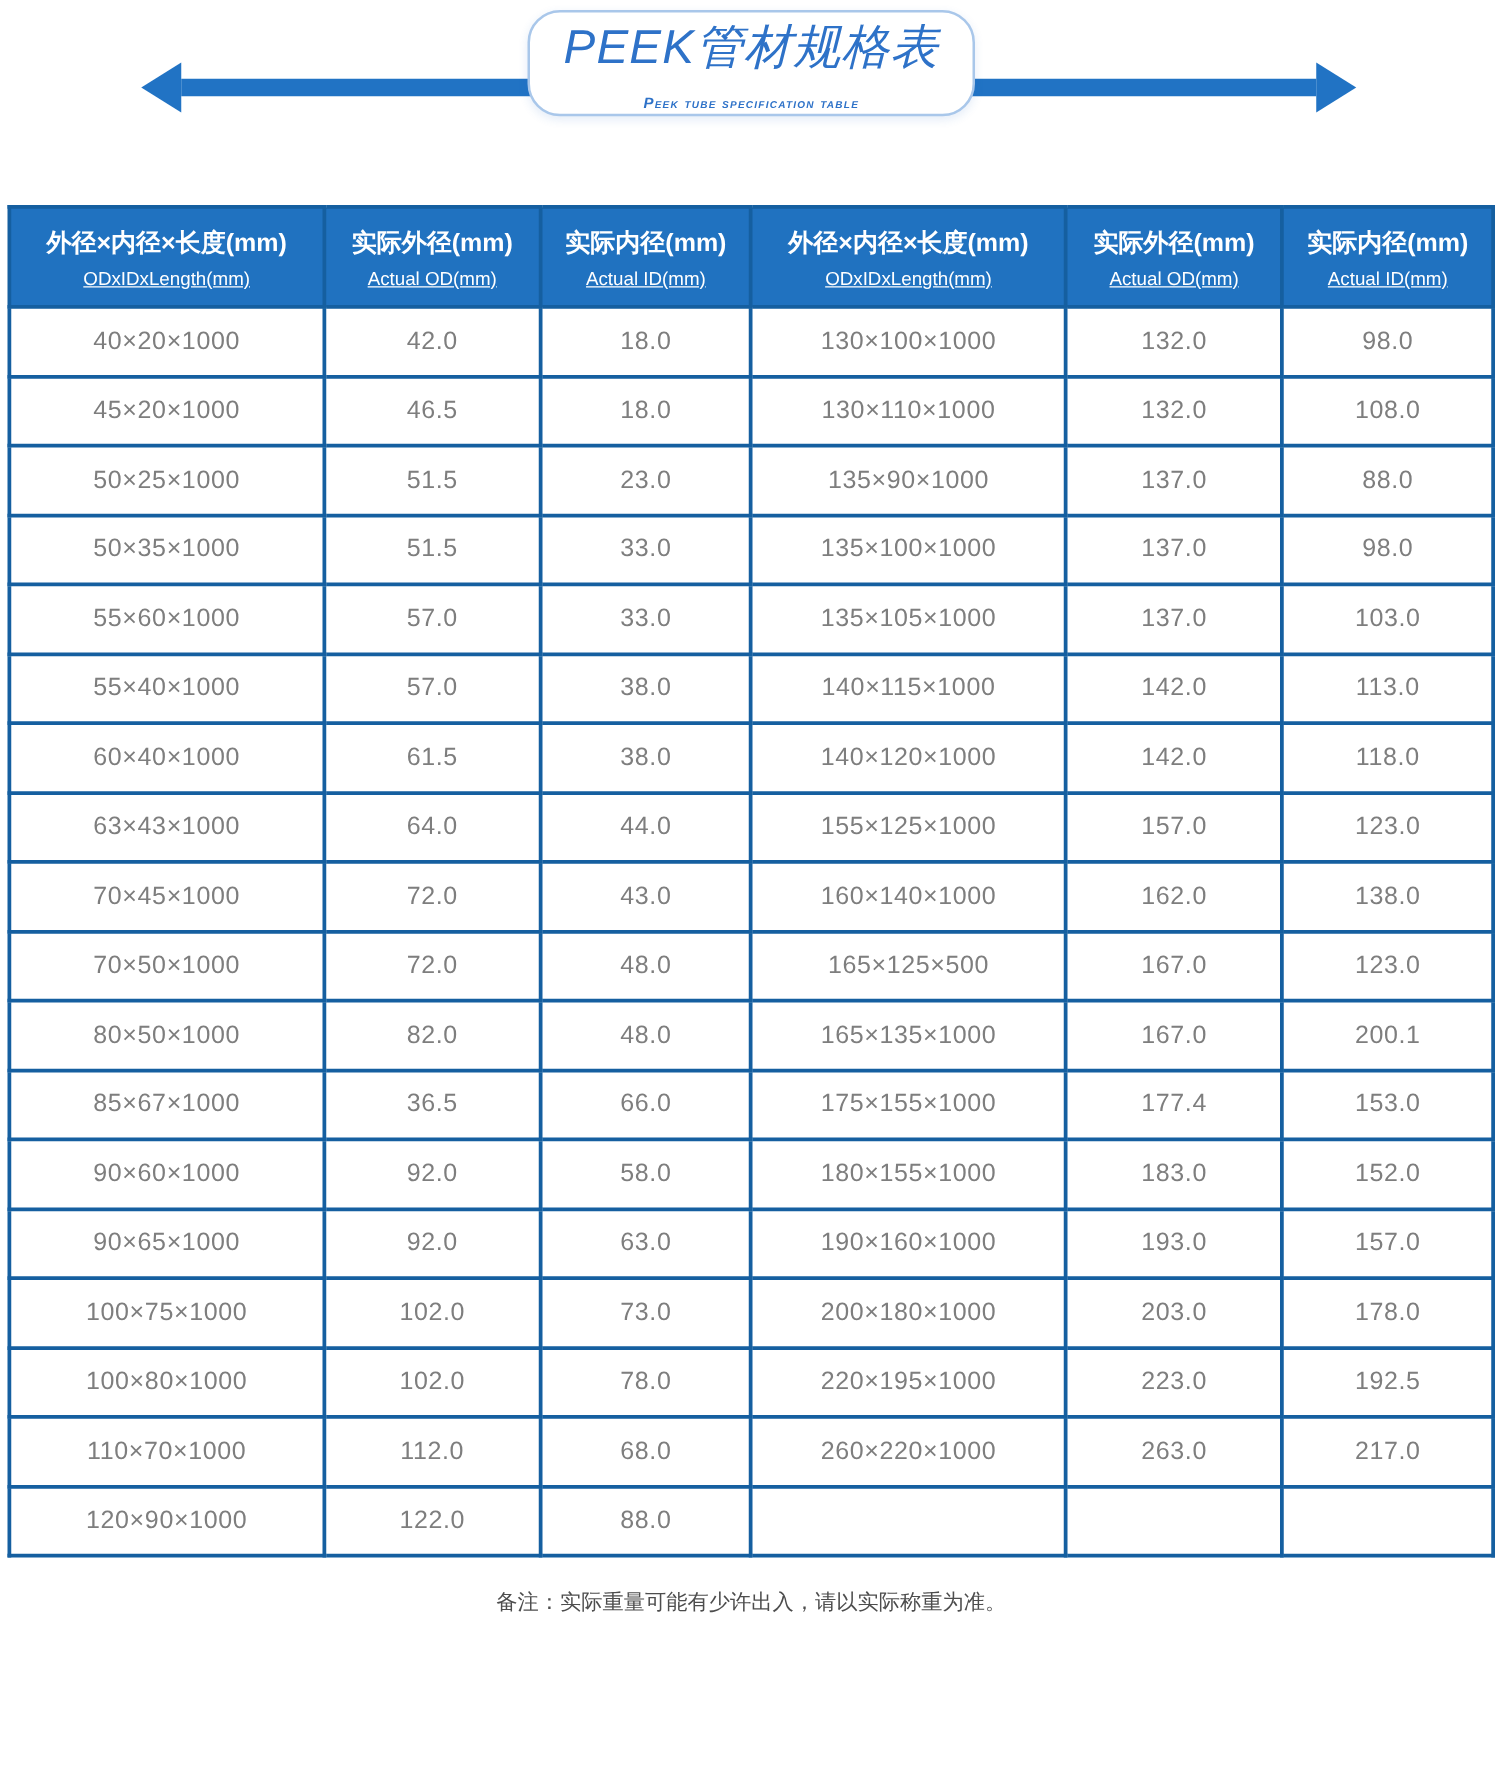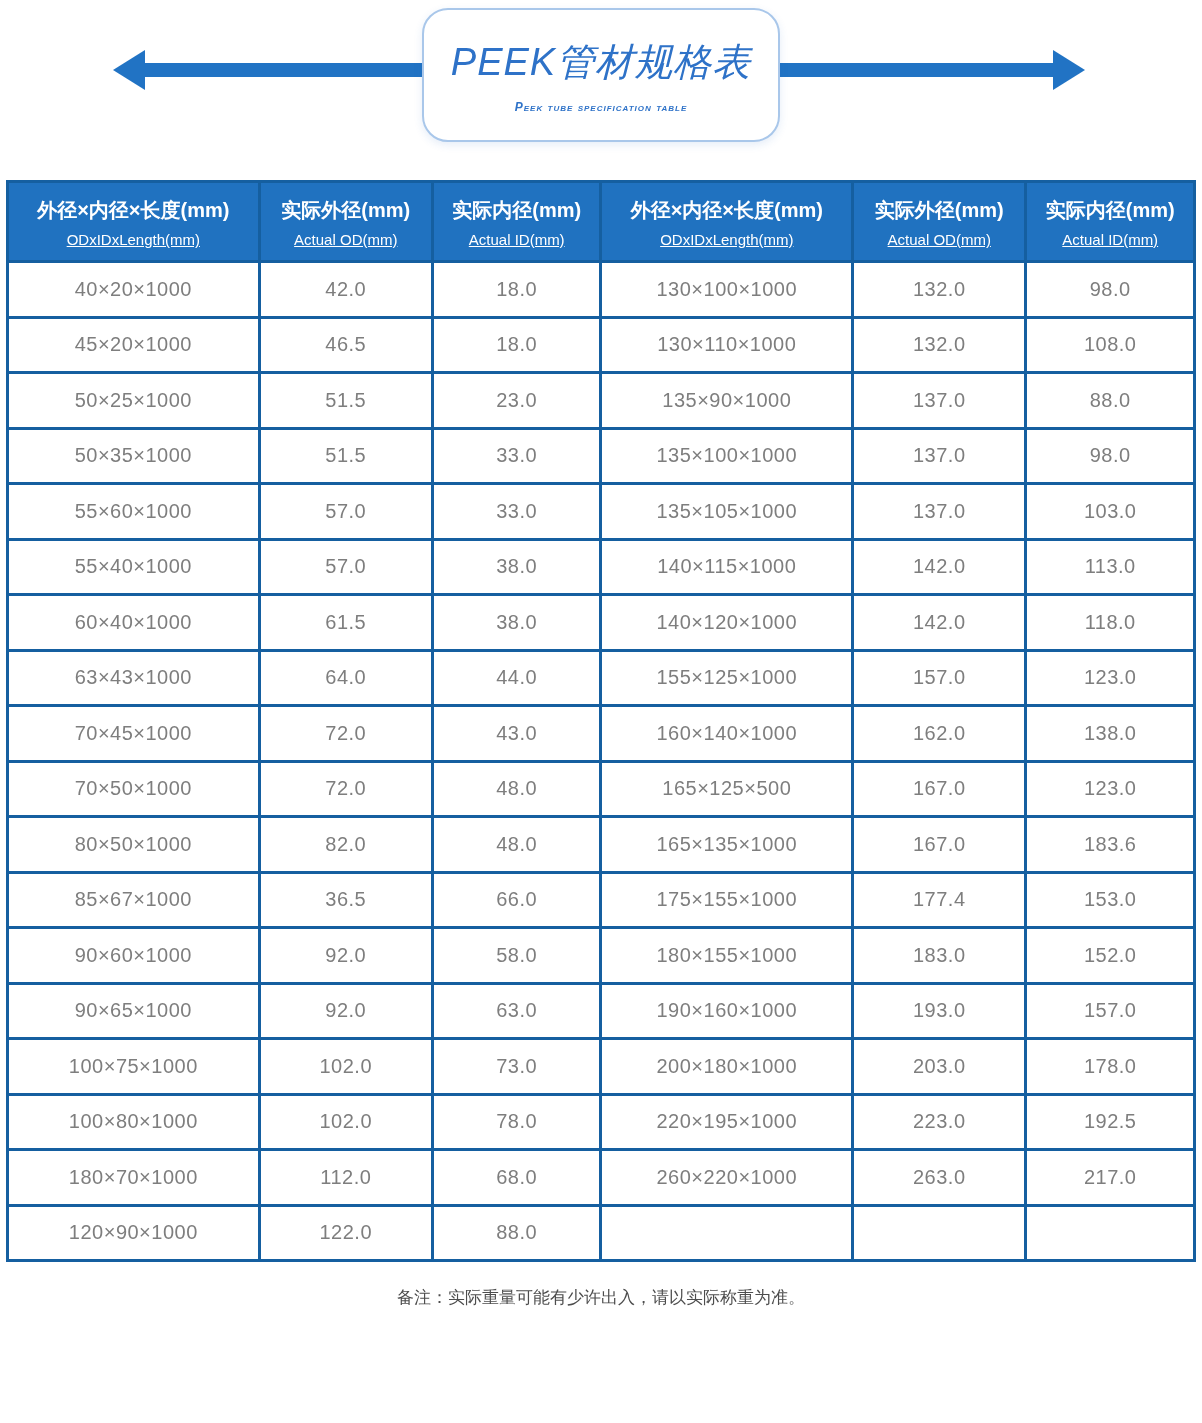--- a/index.html
+++ b/index.html
@@ -29,37 +29,37 @@
     border-right:32px solid var(--blue);
   }
   .arrow-shaft{flex:1;height:14px;background:var(--blue);}
   .arrow-head-right{
     width:0;height:0;
     border-top:20px solid transparent;border-bottom:20px solid transparent;
     border-left:32px solid var(--blue);
   }
   .title-box{
     position:absolute;left:50%;top:8px;transform:translateX(-50%);
-    width:358px;height:134px;background:#ffffff;
+    width:358px;height:85px;background:#ffffff;
     border:2px solid #a9c7ea;border-radius:26px;
     display:flex;flex-direction:column;align-items:center;justify-content:center;
     gap:12px;box-shadow:0 3px 8px rgba(42,111,201,.12);
   }
   .page-title{
     font-size:38px;font-style:italic;color:var(--title-blue);
     letter-spacing:1px;white-space:nowrap;
   }
   .page-subtitle{
     font-size:12px;font-style:italic;font-weight:bold;
     font-variant:small-caps;color:var(--title-blue);
     letter-spacing:1px;white-space:nowrap;
   }
   
   table.spec-table{
-    width:1190px;margin:16px 6px;border-collapse:collapse;table-layout:fixed;
+    width:1190px;margin:0 6px;border-collapse:collapse;table-layout:fixed;
   }
   .spec-table col.c-size{width:21.2%;}
   .spec-table col.c-od{width:14.6%;}
   .spec-table col.c-id{width:14.2%;}
   .spec-table th,.spec-table td{
     border:3px solid var(--border-blue);text-align:center;vertical-align:middle;
   }
   .spec-table th{
     background:var(--header-blue);color:#ffffff;padding:14px 0 12px;
   }
@@ -208,21 +208,21 @@
           <td>165×125×500</td>
           <td>167.0</td>
           <td>123.0</td>
         </tr>
         <tr>
           <td>80×50×1000</td>
           <td>82.0</td>
           <td>48.0</td>
           <td>165×135×1000</td>
           <td>167.0</td>
-          <td>183.6</td>
+          <td>200.1</td>
         </tr>
         <tr>
           <td>85×67×1000</td>
           <td>36.5</td>
           <td>66.0</td>
           <td>175×155×1000</td>
           <td>177.4</td>
           <td>153.0</td>
         </tr>
         <tr>
@@ -251,21 +251,21 @@
         </tr>
         <tr>
           <td>100×80×1000</td>
           <td>102.0</td>
           <td>78.0</td>
           <td>220×195×1000</td>
           <td>223.0</td>
           <td>192.5</td>
         </tr>
         <tr>
-          <td>180×70×1000</td>
+          <td>110×70×1000</td>
           <td>112.0</td>
           <td>68.0</td>
           <td>260×220×1000</td>
           <td>263.0</td>
           <td>217.0</td>
         </tr>
         <tr>
           <td>120×90×1000</td>
           <td>122.0</td>
           <td>88.0</td>

